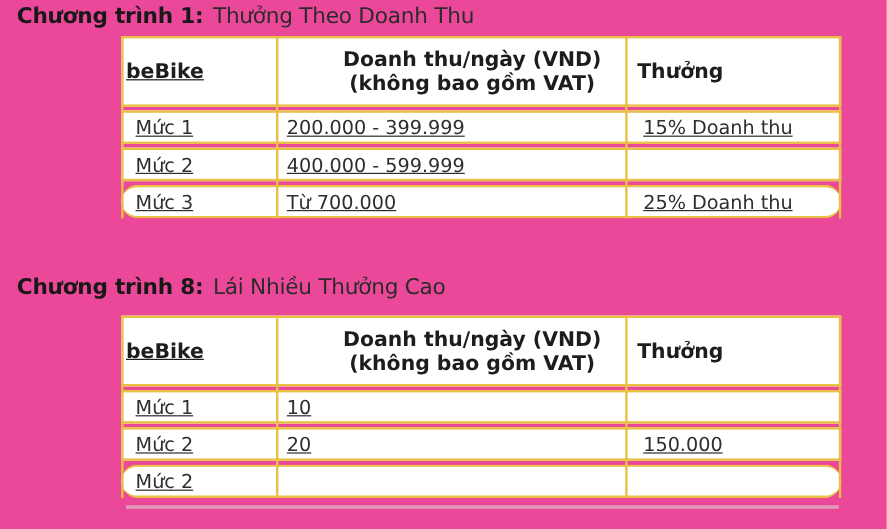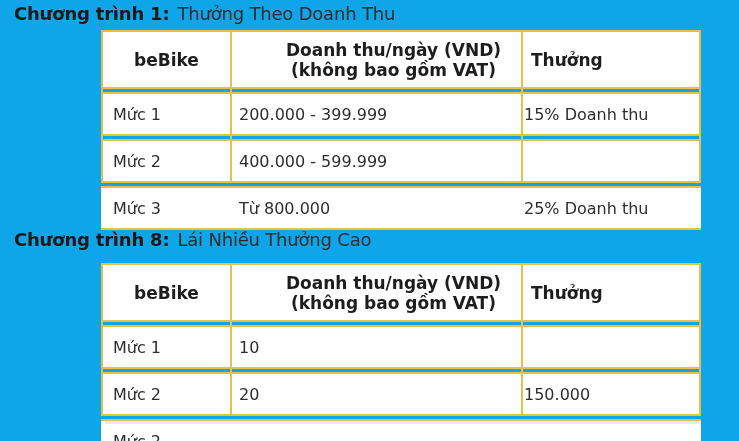--- a/index.html
+++ b/index.html
@@ -1,19 +1,19 @@
 <!DOCTYPE html>
 <html><head>
 <meta charset="utf-8">
 <style>
   html,body{margin:0;padding:0;background:#f4f4f4;}
   .page{
     position:relative;
     width:739px;height:441px;
-    background:#0ea5e9;
+    background:#ec4899;
     font-family:"DejaVu Sans","Liberation Sans",sans-serif;
     color:#2e2e2e;
     overflow:hidden;
   }
   .section-title{
     position:absolute;left:14px;
     font-size:18px;
     color:#242424;
     white-space:nowrap;
     letter-spacing:-0.2px;
@@ -33,45 +33,45 @@
   .row{
     display:grid;
     grid-template-columns:129px 291px 180px;
     border-top:2px solid #e9c043;
     border-bottom:2px solid #e9c043;
     box-sizing:border-box;
     background:#ffffff;
     margin-bottom:3px;
   }
   .row.header{height:59px;}
-  .row.body{height:44px;}
-  .row:last-child{margin-bottom:0;}
+  .row.body{height:28px;text-decoration:underline;}
+  .row:last-child{margin-bottom:0;border-radius:14px;}
 
   .vline{
     position:absolute;top:0;bottom:0;width:2px;
     background:#e9c043;z-index:2;
   }
   .vline.v0{left:0;}
   .vline.v1{left:129px;}
   .vline.v2{left:420px;}
   .vline.v3{right:0;}
 
   .cell{
     display:flex;align-items:center;
     box-sizing:border-box;
     font-size:16px;
     color:#2e2e2e;
     overflow:hidden;white-space:nowrap;
   }
   .cell.c1{padding-left:12px;}
   .cell.c2{padding-left:9px;}
-  .cell.c3{padding-left:3px;}
+  .cell.c3{padding-left:15px;}
 
   .header .cell{font-weight:800;color:#1d1d1d;font-size:17px;}
-  .header .c1{padding-left:33px;}
+  .header .c1{padding-left:4px;text-decoration:underline;}
   .header .c2{
     flex-direction:column;justify-content:center;align-items:center;
     padding-left:0;line-height:20px;text-align:left;margin-left:36px;
   }
   .header .c3{padding-left:10px;}
 
   .artifact-line{
     position:absolute;left:105px;top:421px;width:594px;height:3px;
     background:#d9d9d9;opacity:0.55;filter:blur(0.5px);
   }
@@ -104,21 +104,21 @@
       <div class="cell c1">Mức 1</div>
       <div class="cell c2">200.000 - 399.999</div>
       <div class="cell c3">15% Doanh thu</div>
     </div>
     <div class="row body">
       <div class="cell c1">Mức 2</div>
       <div class="cell c2">400.000 - 599.999</div>
     </div>
     <div class="row body">
       <div class="cell c1">Mức 3</div>
-      <div class="cell c2">Từ 800.000</div>
+      <div class="cell c2">Từ 700.000</div>
       <div class="cell c3">25% Doanh thu</div>
     </div>
   </div>
 
   <div class="section-title title-2">
     <span class="t-bold">Chương trình 8</span><span class="t-colon">:</span><span class="t-main">Lái Nhiều Thưởng Cao</span>
   </div>
 
   <div class="tbl tbl-2">
     <div class="vline v0"></div>

